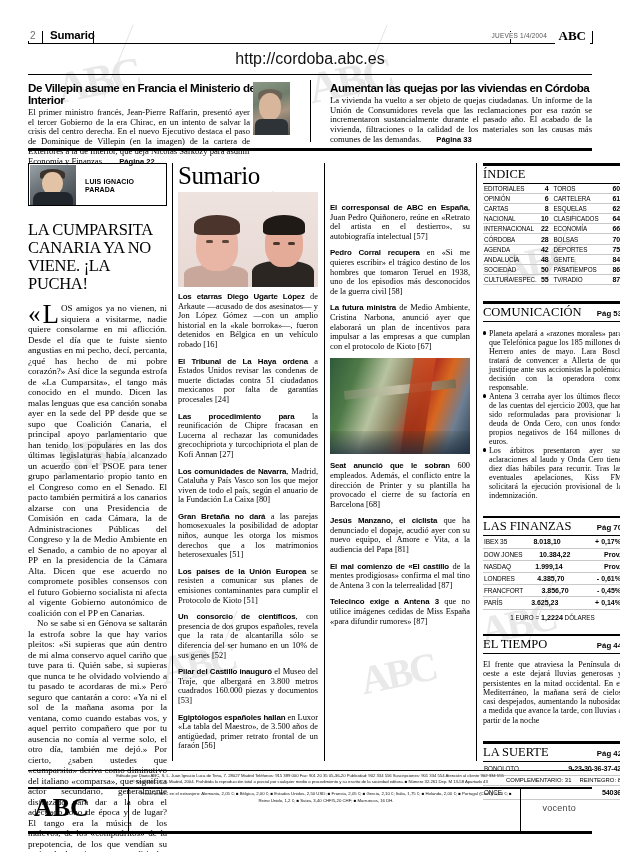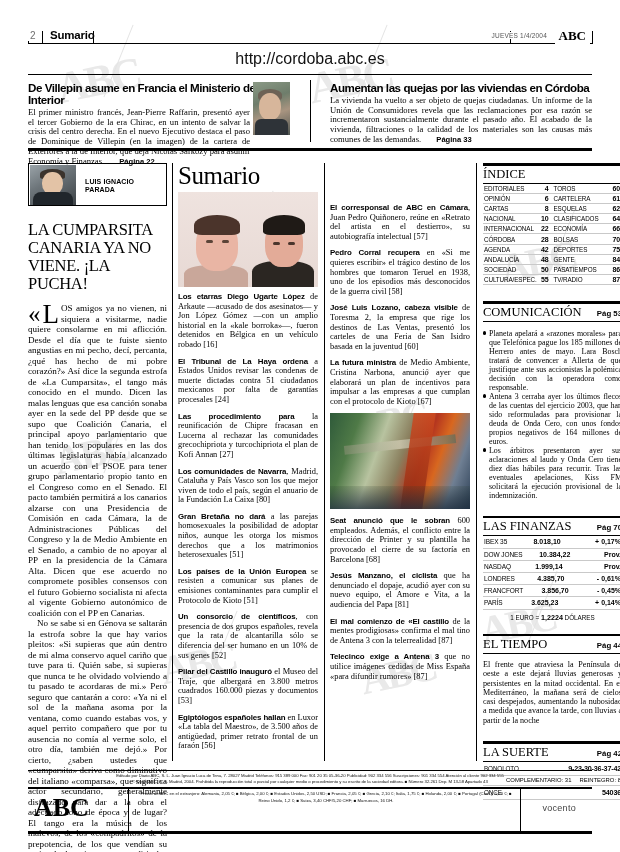--- a/index.html
+++ b/index.html
@@ -604,23 +604,22 @@
       <p class="item"><b>Gran Bretaña no dará</b><span> a las parejas homosexuales la posibilidad de adoptar niños, aunque les otorga los mismos derechos que a los matrimonios heterosexuales [51]</span></p>
       <p class="item"><b>Los países de la Unión Europea</b><span> se resisten a comunicar sus planes de emisiones contaminantes para cumplir el Protocolo de Kioto [51]</span></p>
       <p class="item"><b>Un consorcio de científicos</b><span>, con presencia de dos grupos españoles, revela que la rata de alcantarilla sólo se diferencia del ser humano en un 10% de sus genes [52]</span></p>
       <p class="item"><b>Pilar del Castillo inauguró</b><span> el Museo del Traje, que albergará en 3.800 metros cuadrados 160.000 piezas y documentos [53]</span></p>
       <p class="item"><b>Egiptólogos españoles hallan</b><span> en Luxor «La tabla del Maestro», de 3.500 años de antigüedad, primer retrato frontal de un faraón [56]</span></p>
     </div>
 
     <div class="vdiv" style="left:296px; top:0; height:598px;"></div>
 
     <div class="c3">
-      <p class="item"><b>El corresponsal de ABC en Cámara</b><span>, Juan Pedro Quiñonero, reúne en «Retrato del artista en el destierro», su autobiografía intelectual [57]</span></p>
+      <p class="item"><b>El corresponsal de ABC en España</b><span>, Juan Pedro Quiñonero, reúne en «Retrato del artista en el destierro», su autobiografía intelectual [57]</span></p>
       <p class="item"><b>Pedro Corral recupera</b><span> en «Si me quieres escribir» el trágico destino de los hombres que tomaron Teruel en 1938, uno de los episodios más desconocidos de la guerra civil [58]</span></p>
-      <p class="item"><b>José Luis Lozano, cabeza visible</b><span> de Toresma 2, la empresa que rige los destinos de Las Ventas, presentó los carteles de una Feria de San Isidro basada en la juventud [60]</span></p>
       <p class="item"><b>La futura ministra</b><span> de Medio Ambiente, Cristina Narbona, anunció ayer que elaborará un plan de incentivos para impulsar a las empresas a que cumplan con el protocolo de Kioto [67]</span></p>
 
       <div class="c3-photo">
         <div class="bar2"></div>
         <div class="bar1"></div>
         <div class="bar3"></div>
       </div>
 
       <p class="item"><b>Seat anunció que le sobran</b><span> 600 empleados. Además, el conflicto entre la dirección de Printer y su plantilla ha provocado el cierre de su factoría en Barcelona [68]</span></p>
       <p class="item"><b>Jesús Manzano, el ciclista</b><span> que ha denunciado el dopaje, acudió ayer con su nuevo equipo, el Amore e Vita, a la audiencia del Papa [81]</span></p>

